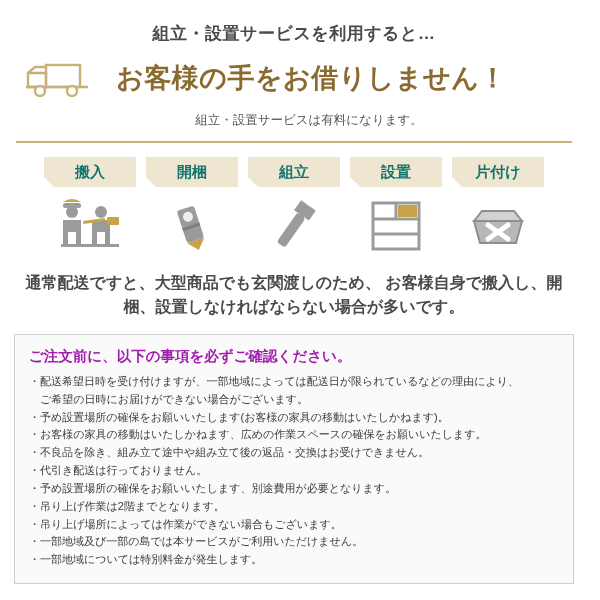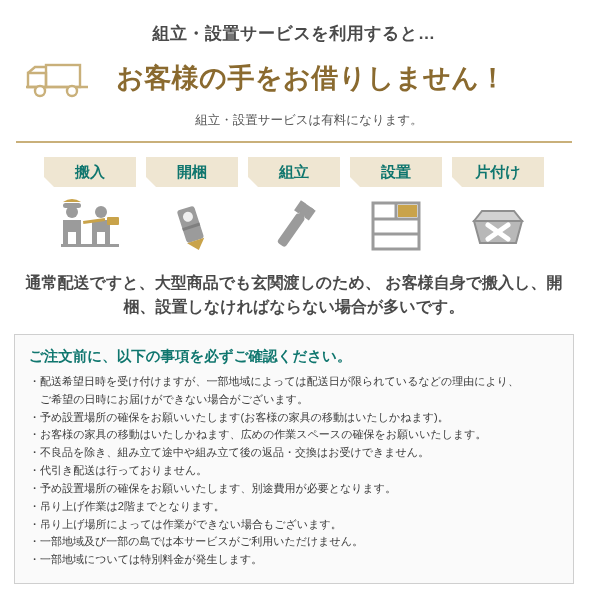--- a/index.html
+++ b/index.html
@@ -114,21 +114,21 @@
     margin: 12px auto 0 auto;
     width: 560px;
     box-sizing: border-box;
     border: 1px solid #cfcfcf;
     background: #fafafa;
     padding: 12px 14px 14px 14px;
   }
   .notes-title {
     font-size: 14.5px;
     font-weight: bold;
-    color: #0f766e;
+    color: #a21caf;
     margin-bottom: 7px;
   }
   .notes-list {
     list-style: none;
     margin: 0;
     padding: 0;
   }
   .notes-list li {
     font-size: 11px;
     line-height: 1.62;

